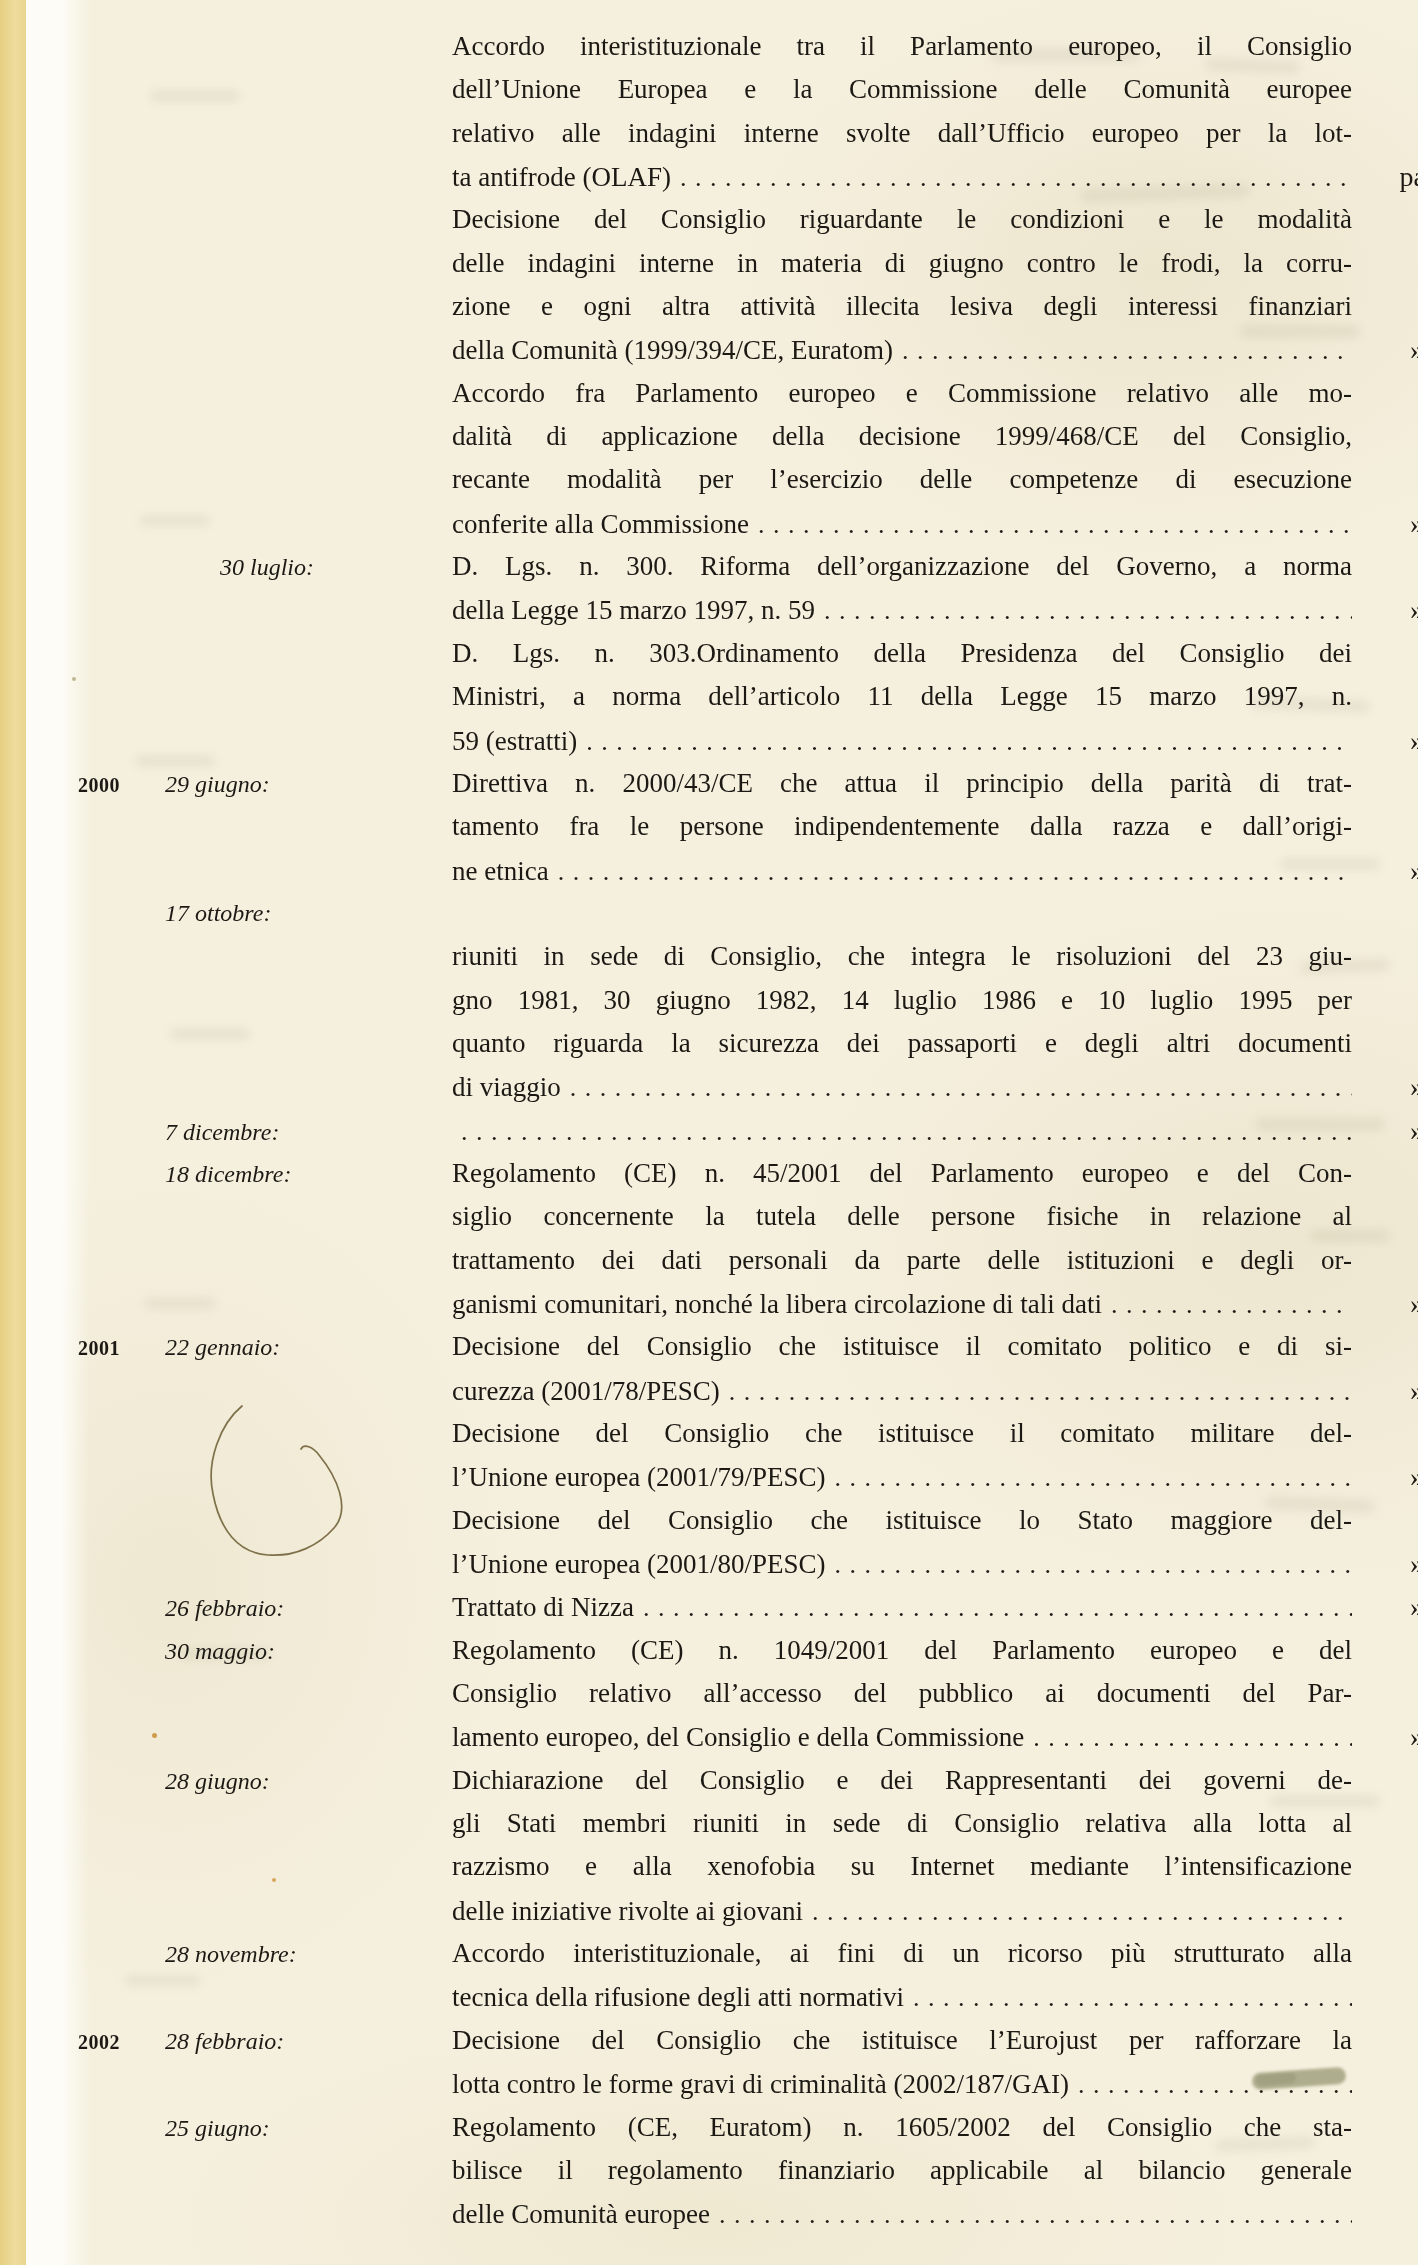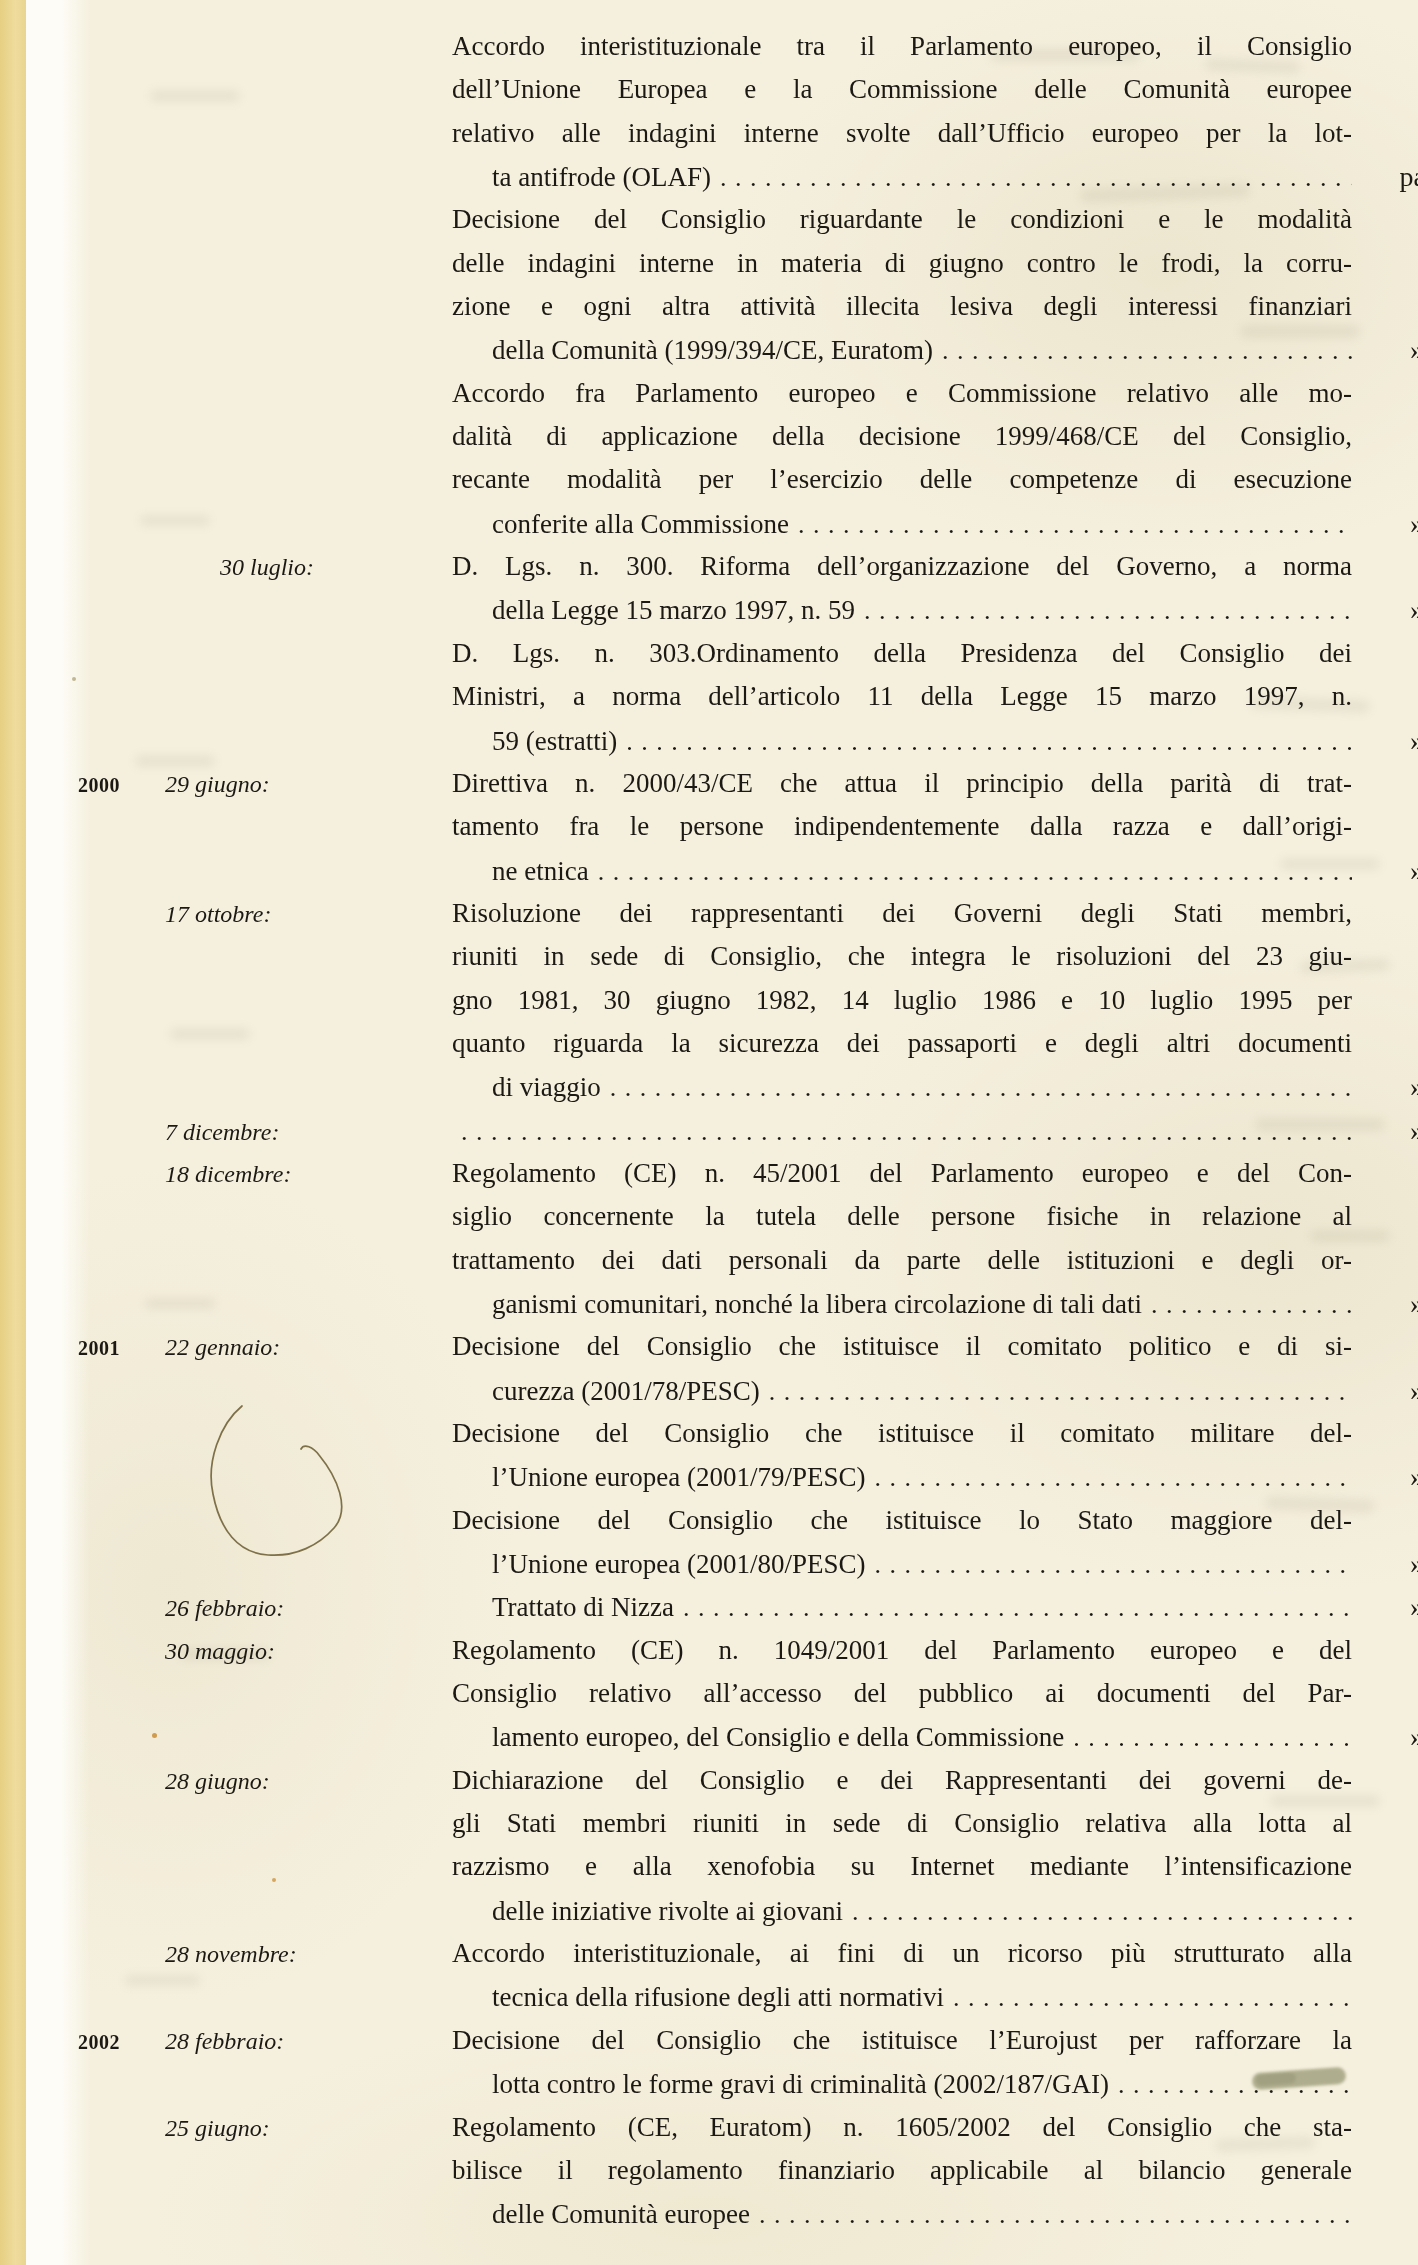--- a/index.html
+++ b/index.html
@@ -27,21 +27,21 @@
   .speck{position:absolute;z-index:2;border-radius:50%;}
   #toc{position:absolute;left:12px;top:0;width:1418px;padding-top:25px;z-index:4;}
   .row{display:flex;align-items:baseline;height:43.35px;line-height:43.35px;}
   .cell{box-sizing:border-box;}
   .year{width:150px;padding-left:66px;font-weight:700;font-size:20px;letter-spacing:.5px;}
   .date{width:290px;padding-left:3px;font-style:italic;font-size:24px;}
   .date.indent{padding-left:58px;}
   .text-cell{width:900px;position:relative;font-size:27px;}
   .text-cell.just{text-align:justify;text-align-last:justify;}
   .text-cell.lead{display:flex;align-items:baseline;}
-  .lead .tx{white-space:nowrap;margin-left:40px;}
+  .lead .tx{white-space:nowrap;}
   .dots{flex:1;overflow:hidden;white-space:nowrap;font-size:26px;letter-spacing:8.5px;margin-left:9px;}
   .ref{width:78px;text-align:right;padding-right:6px;font-size:28px;}
   .ref.clip{transform:translateX(16px);}
   .smudge{position:absolute;right:6px;top:7px;width:94px;height:17px;z-index:5;
     background:#84855c;border-radius:9px;filter:blur(1.6px);opacity:.62;transform:rotate(-4deg);}
   .smudge::after{content:"";position:absolute;left:4px;top:2px;width:40px;height:11px;
     background:#6e7048;border-radius:6px;}
   .penstroke{position:absolute;left:140px;top:1382px;z-index:5;}
 </style>
 </head>
@@ -261,24 +261,20 @@
     <div class="cell text-cell lead">
       <span class="tx">ne etnica</span>
         <span class="dots">..........................................................................................</span>
 
     </div>
     <div class="cell ref">»</div>
   </div>
     <div class="row">
     <div class="cell year"></div>
     <div class="cell date">17 ottobre:</div>
-    <div class="cell text-cell just">
-      <span class="tx">Risoluzione dei rappresentanti dei Governi degli Stati membri,</span>
-      
-    </div>
     <div class="cell ref"></div>
   </div>
     <div class="row">
     <div class="cell year"></div>
     <div class="cell date"></div>
     <div class="cell text-cell just">
       <span class="tx">riuniti in sede di Consiglio, che integra le risoluzioni del 23 giu-</span>
       
     </div>
     <div class="cell ref"></div>

